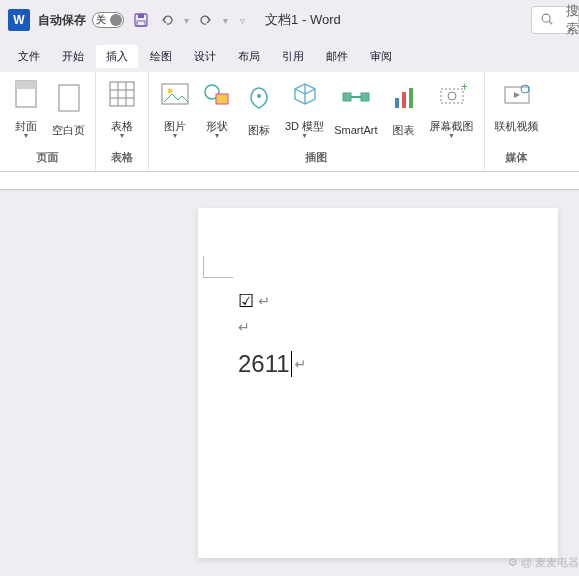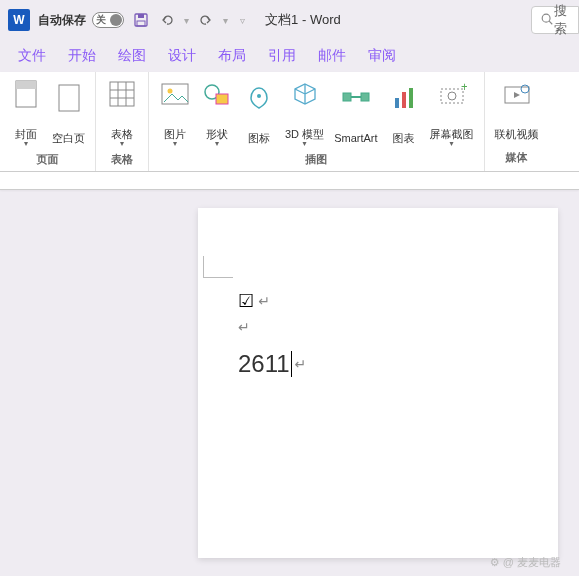--- a/index.html
+++ b/index.html
@@ -6,45 +6,45 @@
 body{width:579px;height:576px;background:#efecf2;overflow:hidden;position:relative;}
 .title-bar{height:40px;display:flex;align-items:center;padding:0 8px;gap:8px;}
 .word-logo{width:22px;height:22px;background:#185abd;color:#fff;display:flex;align-items:center;justify-content:center;border-radius:2px;font-size:12px;font-weight:bold;}
 .autosave{font-size:12px;color:#333;display:flex;align-items:center;gap:6px;font-weight:bold;}
 .toggle{width:32px;height:16px;border:1px solid #888;border-radius:8px;position:relative;background:#fff;display:inline-flex;align-items:center;}
 .toggle-knob{width:12px;height:12px;background:#888;border-radius:50%;position:absolute;right:1px;}
 .toggle-label{font-size:10px;position:absolute;left:3px;color:#666;}
 .qat-icon{width:18px;height:18px;display:inline-flex;align-items:center;justify-content:center;font-size:14px;color:#6b5ca5;cursor:pointer;}
 .qat-sep{color:#aaa;font-size:10px;}
 .doc-title{font-size:13px;color:#333;margin-left:12px;}
-.search-box{position:absolute;right:0;top:6px;width:48px;height:28px;background:#fff;border:1px solid #ccc;border-radius:4px 0 0 4px;display:flex;align-items:center;padding-left:8px;gap:0;color:#666;font-size:13px;}
+.search-box{position:absolute;right:0;top:6px;width:48px;height:28px;background:#fff;border:1px solid #ccc;border-radius:4px 0 0 4px;display:flex;align-items:center;padding-left:8px;gap:12px;color:#666;font-size:13px;}
 .tabs{height:32px;display:flex;align-items:center;padding:0 8px;gap:2px;}
-.tab{padding:4px 10px;font-size:14px;color:#8b5cf6;cursor:pointer;border-radius:3px;}
+.tab{padding:4px 10px;font-size:11px;color:#0f172a;cursor:pointer;border-radius:3px;}
 .tab.active{background:#fff;}
 .ribbon{height:100px;background:#fff;display:flex;border-bottom:1px solid #ccc;box-shadow:0 2px 4px rgba(0,0,0,0.05);}
 .group{display:flex;flex-direction:column;align-items:center;justify-content:space-between;padding:4px 6px;border-right:1px solid #e3e3e3;}
 .group-items{display:flex;gap:2px;}
 .ribbon-btn{display:flex;flex-direction:column;align-items:center;justify-content:center;padding:2px 4px;cursor:pointer;min-width:38px;}
 .ribbon-icon{width:32px;height:32px;display:flex;align-items:center;justify-content:center;}
-.ribbon-label{font-size:11px;color:#333;text-align:center;line-height:1.2;margin-top:18px;white-space:nowrap;}
+.ribbon-label{font-size:11px;color:#333;text-align:center;line-height:1.2;margin-top:10px;white-space:nowrap;}
 .dropdown-arrow{font-size:8px;color:#666;margin-top:-2px;}
 .group-label{font-size:11px;color:#666;padding:2px 0;font-weight:bold;}
 .ruler{height:18px;background:#fff;border-bottom:1px solid #ccc;box-shadow:0 1px 2px rgba(0,0,0,0.05);}
 .canvas{position:relative;height:386px;}
 .page{position:absolute;left:198px;top:18px;width:360px;height:350px;background:#fff;box-shadow:0 2px 6px rgba(0,0,0,0.12);}
 .page-corner{position:absolute;top:48px;left:5px;width:30px;height:22px;border-left:1px solid #bbb;border-bottom:1px solid #bbb;}
 .content{position:absolute;top:82px;left:40px;font-family:Calibri,serif;}
 .checkbox-line{display:flex;align-items:center;gap:4px;margin-bottom:4px;}
 .check-symbol{font-size:18px;color:#000;}
 .return-mark{color:#888;font-size:14px;}
 .empty-line{margin:6px 0 14px 0;}
 .text-line{font-size:24px;color:#333;display:flex;align-items:center;}
 .cursor{display:inline-block;width:1px;height:26px;background:#000;margin:0 1px;}
 .arrow{position:absolute;left:172px;top:382px;pointer-events:none;}
-.watermark{position:absolute;bottom:6px;right:18px;font-size:11px;color:#bbb;}
+.watermark{position:absolute;bottom:6px;right:0;font-size:11px;color:#bbb;}
 </style>
 </head>
 <body>
 
 <div class="title-bar">
   <div class="word-logo">W</div>
   <div class="autosave">
     <span>自动保存</span>
     <span class="toggle">
       <span class="toggle-label">关</span>
@@ -81,20 +81,21 @@
           <line x1="10.5" y1="10.5" x2="14" y2="14" stroke="#888" stroke-width="1.3"></line>
         </svg>
     </span>
     <span>搜索</span>
   </div>
 </div>
 
 <div class="tabs">
   <div class="tab">文件</div>
   <div class="tab">开始</div>
+  <div class="tab active">插入</div>
   <div class="tab">绘图</div>
   <div class="tab">设计</div>
   <div class="tab">布局</div>
   <div class="tab">引用</div>
   <div class="tab">邮件</div>
   <div class="tab">审阅</div>
 </div>
 
 <div class="ribbon">
   <div class="group">

